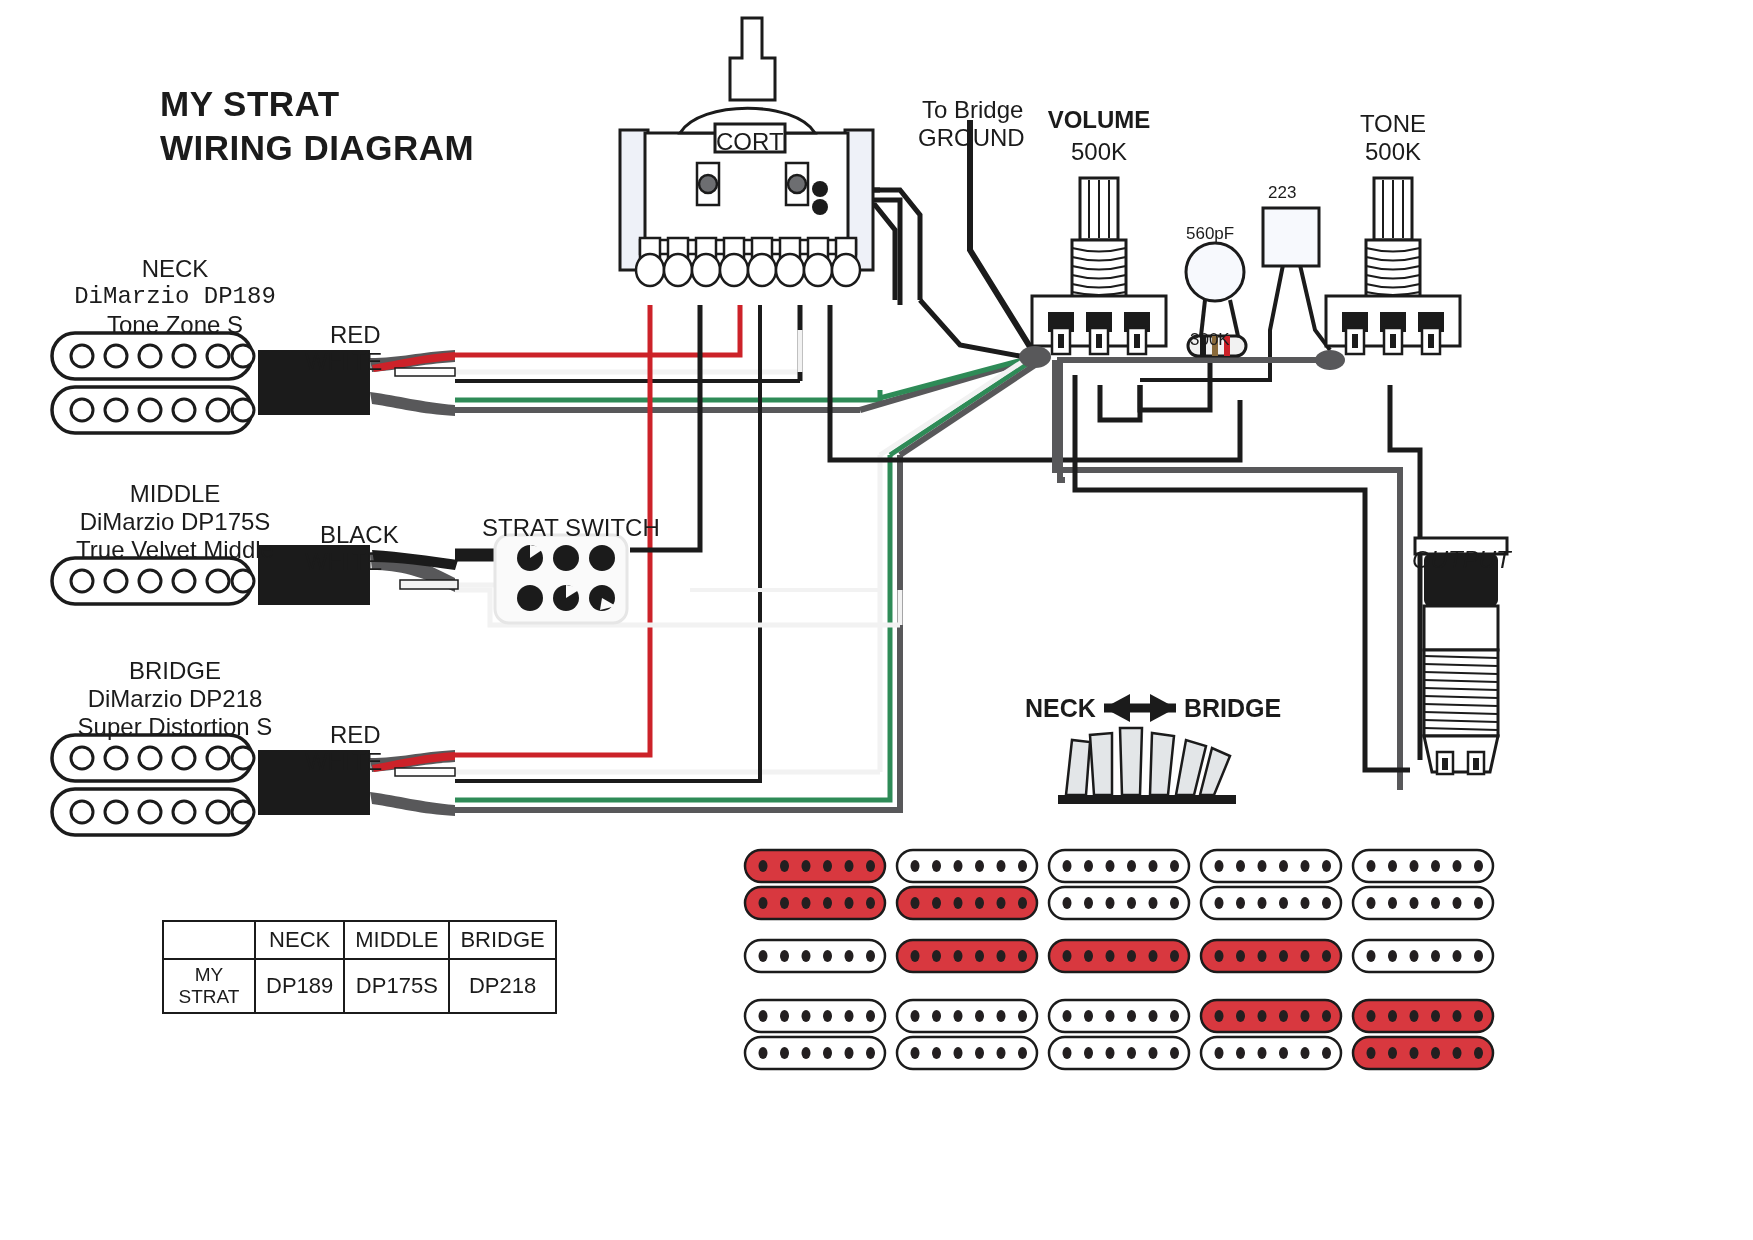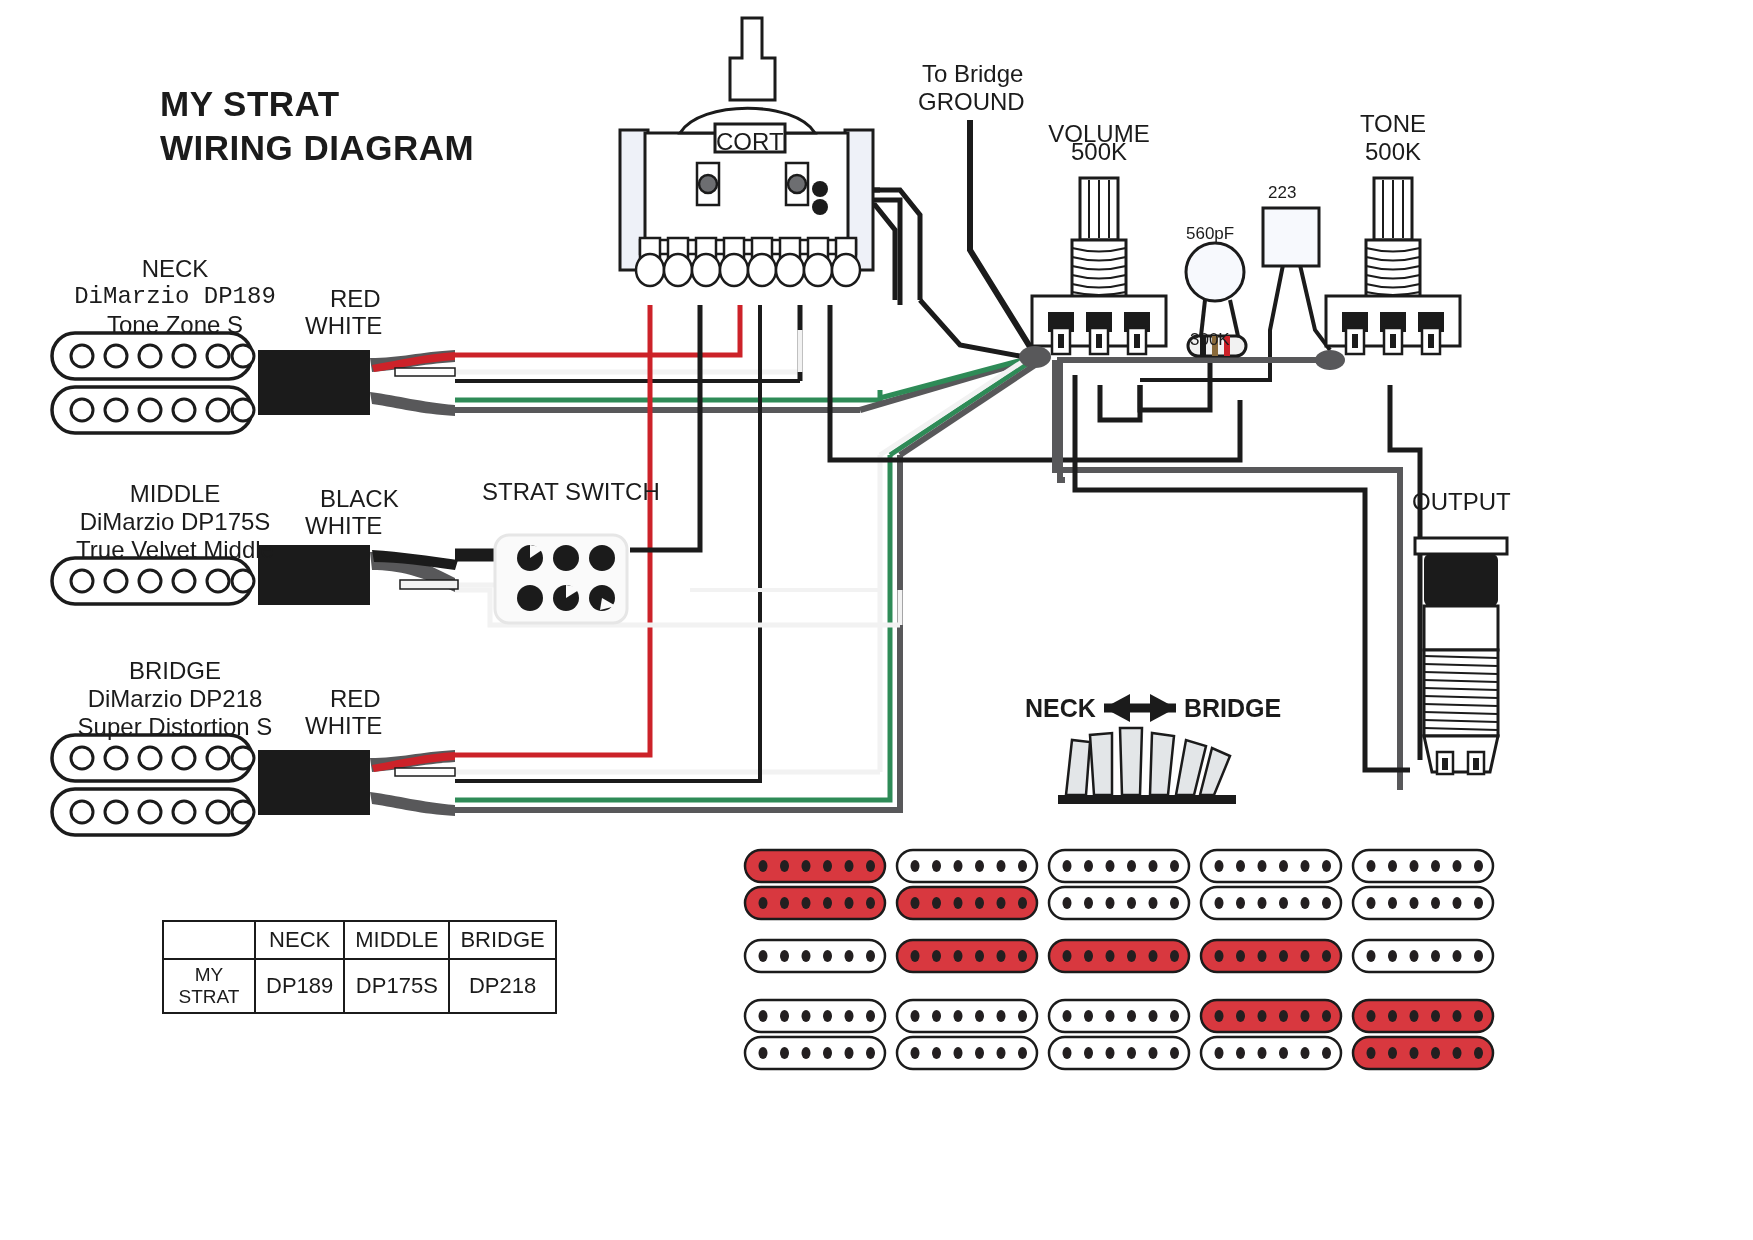--- a/index.html
+++ b/index.html
@@ -5,21 +5,21 @@
   * { box-sizing: border-box; }
   html, body { margin:0; padding:0; background:#ffffff; }
   body {
     width:1753px; height:1240px; position:relative; overflow:hidden;
     font-family:"Liberation Sans", sans-serif; color:#1b1b1b;
   }
   #stage { position:absolute; inset:0; }
   svg.layer { position:absolute; left:0; top:0; width:1753px; height:1240px; }
   .txt { position:absolute; white-space:nowrap; color:#1b1b1b; }
   .title { font-weight:bold; font-size:35px; letter-spacing:0.5px; line-height:1.25; }
-  .lbl { font-size:24px; }
+  .lbl { font-size:24px;margin-top:36px; }
   .lbl-c { font-size:24px; text-align:center; }
   .lbl-sm { font-size:17px; }
   .bold { font-weight:bold; }
   .tbl { position:absolute; border-collapse:collapse; font-size:22px; }
   .tbl td { border:2px solid #1b1b1b; padding:4px 10px; text-align:center; height:38px; }
   .tbl td.rowhdr { font-size:19px; }
 </style>
 </head>
 <body>
 
@@ -534,29 +534,29 @@
   <div class="txt lbl-c" style="left:40px; top:713px; width:270px;">Super Distortion S</div>
   <div class="txt lbl" style="left:330px; top:685px;">RED</div>
   <div class="txt lbl" style="left:305px; top:712px;">WHITE</div>
 
   <div class="txt" style="left:716px; top:128px; font-size:24px;">CORT</div>
   <div class="txt lbl" style="left:482px; top:478px;">STRAT SWITCH</div>
 
   <div class="txt lbl" style="left:922px; top:60px;">To Bridge</div>
   <div class="txt lbl" style="left:918px; top:88px;">GROUND</div>
 
-  <div class="txt lbl-c" style="left:1018px; top:120px; width:162px;">VOLUME</div>
+  <div class="txt lbl-c" style="left:1018px; top:106px; width:162px;font-weight:bold;">VOLUME</div>
   <div class="txt lbl-c" style="left:1018px; top:138px; width:162px;">500K</div>
   <div class="txt lbl-c" style="left:1312px; top:110px; width:162px;">TONE</div>
   <div class="txt lbl-c" style="left:1312px; top:138px; width:162px;">500K</div>
   <div class="txt lbl-sm" style="left:1186px; top:224px;">560pF</div>
   <div class="txt lbl-sm" style="left:1190px; top:330px;">300K</div>
   <div class="txt lbl-sm" style="left:1268px; top:183px;">223</div>
 
-  <div class="txt lbl" style="left:1412px; top:488px;">OUTPUT</div>
+  <div class="txt lbl" style="left:1412px; top:510px;font-style:italic;">OUTPUT</div>
 
   <div class="txt bold" style="left:1025px; top:694px; font-size:25px;">NECK</div>
   <div class="txt bold" style="left:1184px; top:694px; font-size:25px;">BRIDGE</div>
 
   <table class="tbl" style="left:162px; top:920px;">
     <tbody id="tbl-body">
         <tr>
           <td style="width: 92px;"></td>
           <td>NECK</td>
           <td>MIDDLE</td>

